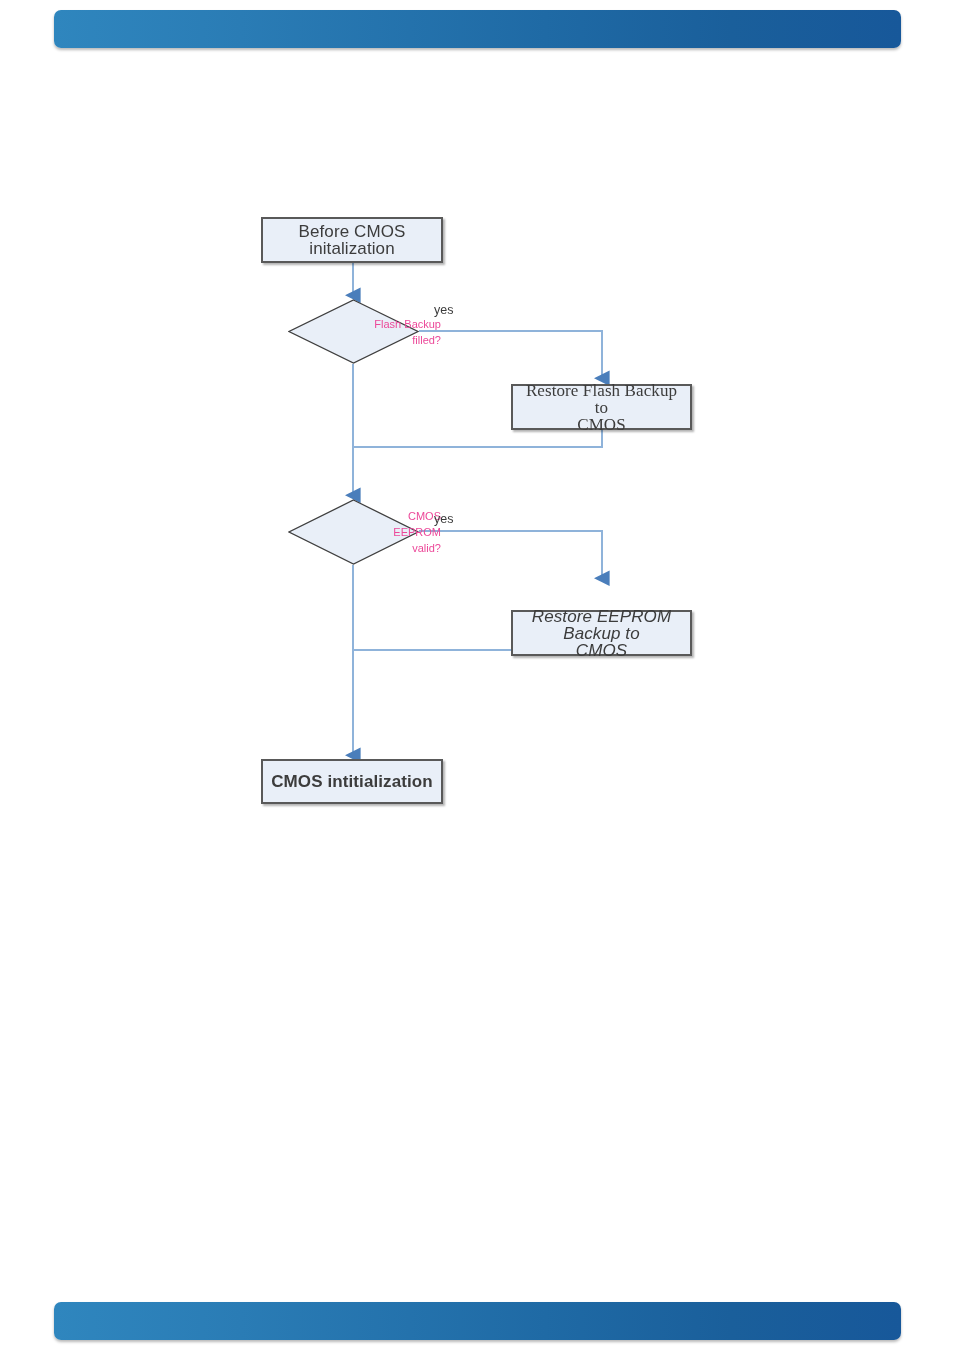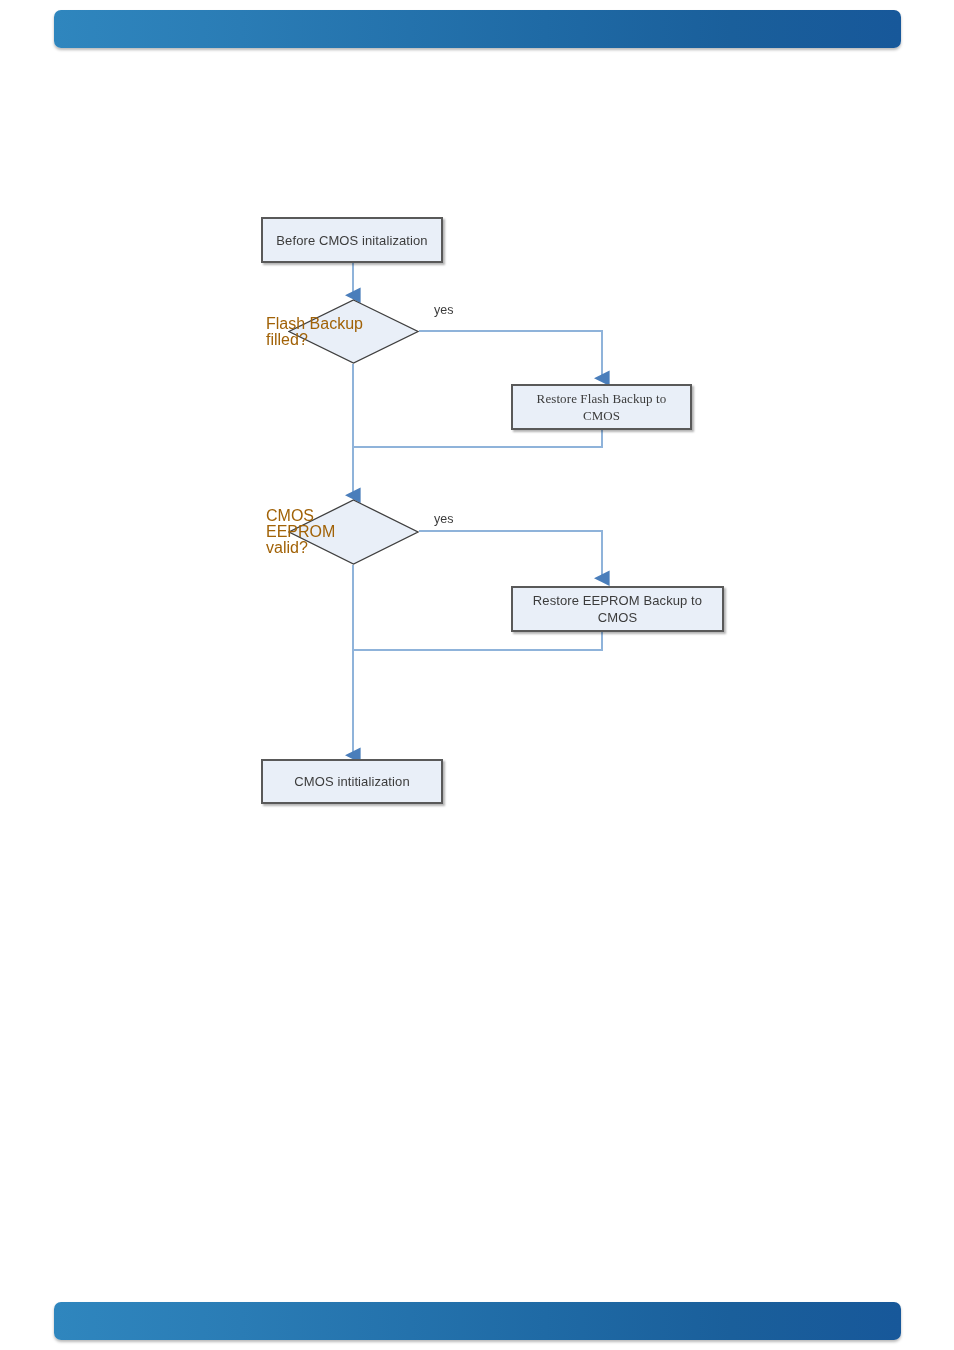--- a/index.html
+++ b/index.html
@@ -57,21 +57,21 @@
     border: 2px solid #595959;
     box-shadow: 2px 2px 2px rgba(0,0,0,0.30);
     display: flex;
     align-items: center;
     justify-content: center;
   }
   .node-box .node-label {
     display: block;
     width: 100%;
     text-align: center;
-    font-size: 13px;
+    font-size: 17px;
     line-height: 17px;
     color: #3c3c3c;
     letter-spacing: 0.1px;
     padding: 0 6px;
     box-sizing: border-box;
   }
 
   
   .node-diamond {
     position: absolute;
@@ -80,24 +80,24 @@
     position: absolute;
     left: 0; top: 0;
     width: 100%; height: 100%;
   }
   .node-diamond .node-label {
     position: absolute;
     left: -22px;
     right: -22px;
     top: 50%;
     transform: translateY(-50%);
-    text-align: left;
-    font-size: 16px;
+    text-align: right;
+    font-size: 11px;
     line-height: 16px;
-    color: #a16207;
+    color: #ec4899;
     pointer-events: none;
   }
 
   
   .edge-label {
     position: absolute;
     font-size: 12.5px;
     color: #3c3c3c;
     white-space: nowrap;
     margin-left: 13px;
@@ -156,21 +156,21 @@
 
   <div class="node node-diamond" style="left:288px; top:499px; width:131px; height:66px;">
     <svg class="diamond-shape" viewBox="0 0 131 66" preserveAspectRatio="none">
       <polygon points="65.5,1 130,33 65.5,65 1,33" fill="#e9eff8" stroke="#3f3f3f" stroke-width="1.3"></polygon>
     </svg>
     <span class="node-label">CMOS<br>EEPROM<br>valid?</span>
   </div>
 
   <div class="edge-label" style="left:421px; top:512px;">yes</div>
 
-  <div class="node node-box" style="left:511px; top:586px; width:213px; height:46px;">
+  <div class="node node-box" style="left:511px; top:610px; width:181px; height:46px;font-style:italic;">
     <span class="node-label">Restore EEPROM Backup to<br>CMOS</span>
   </div>
 
-  <div class="node node-box" style="left:261px; top:759px; width:182px; height:45px;">
+  <div class="node node-box" style="left:261px; top:759px; width:182px; height:45px;font-weight:bold;">
     <span class="node-label">CMOS intitialization</span>
   </div>
 
 </div>
 
 </body></html>

